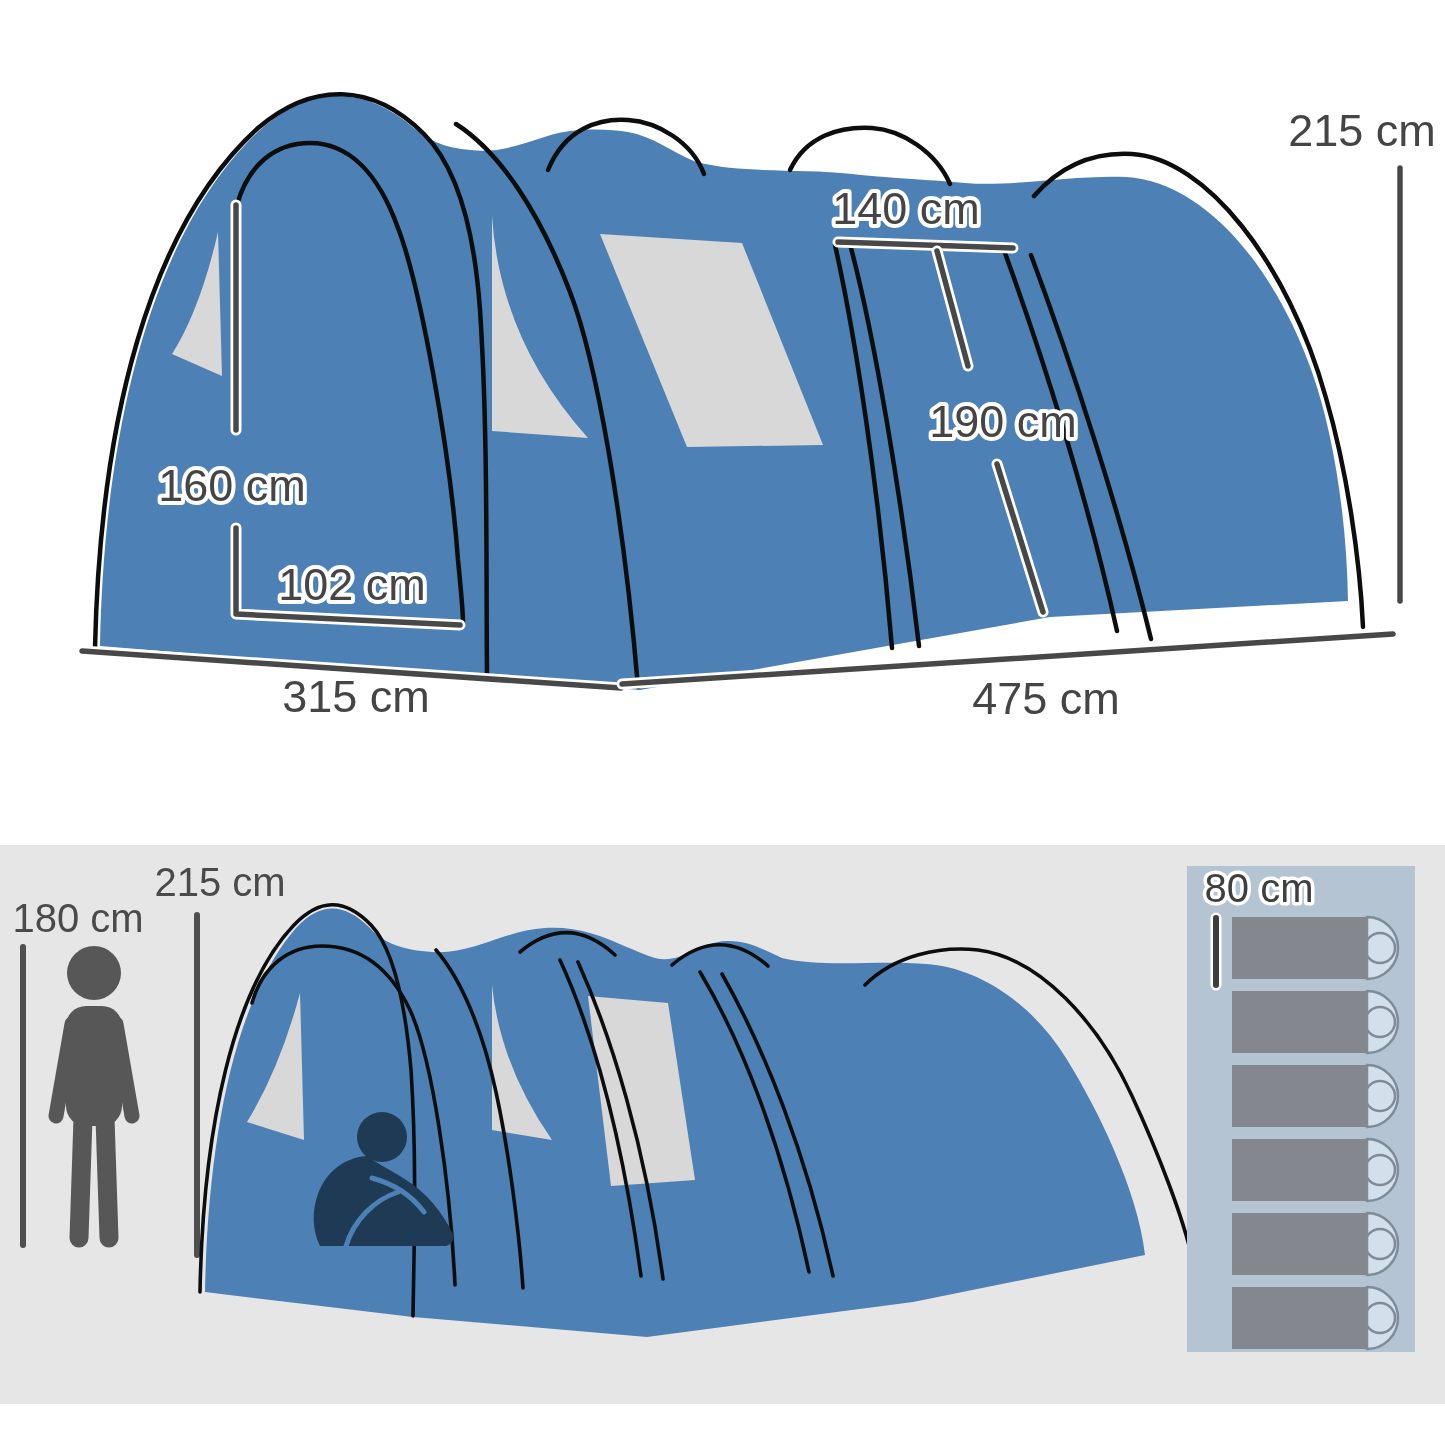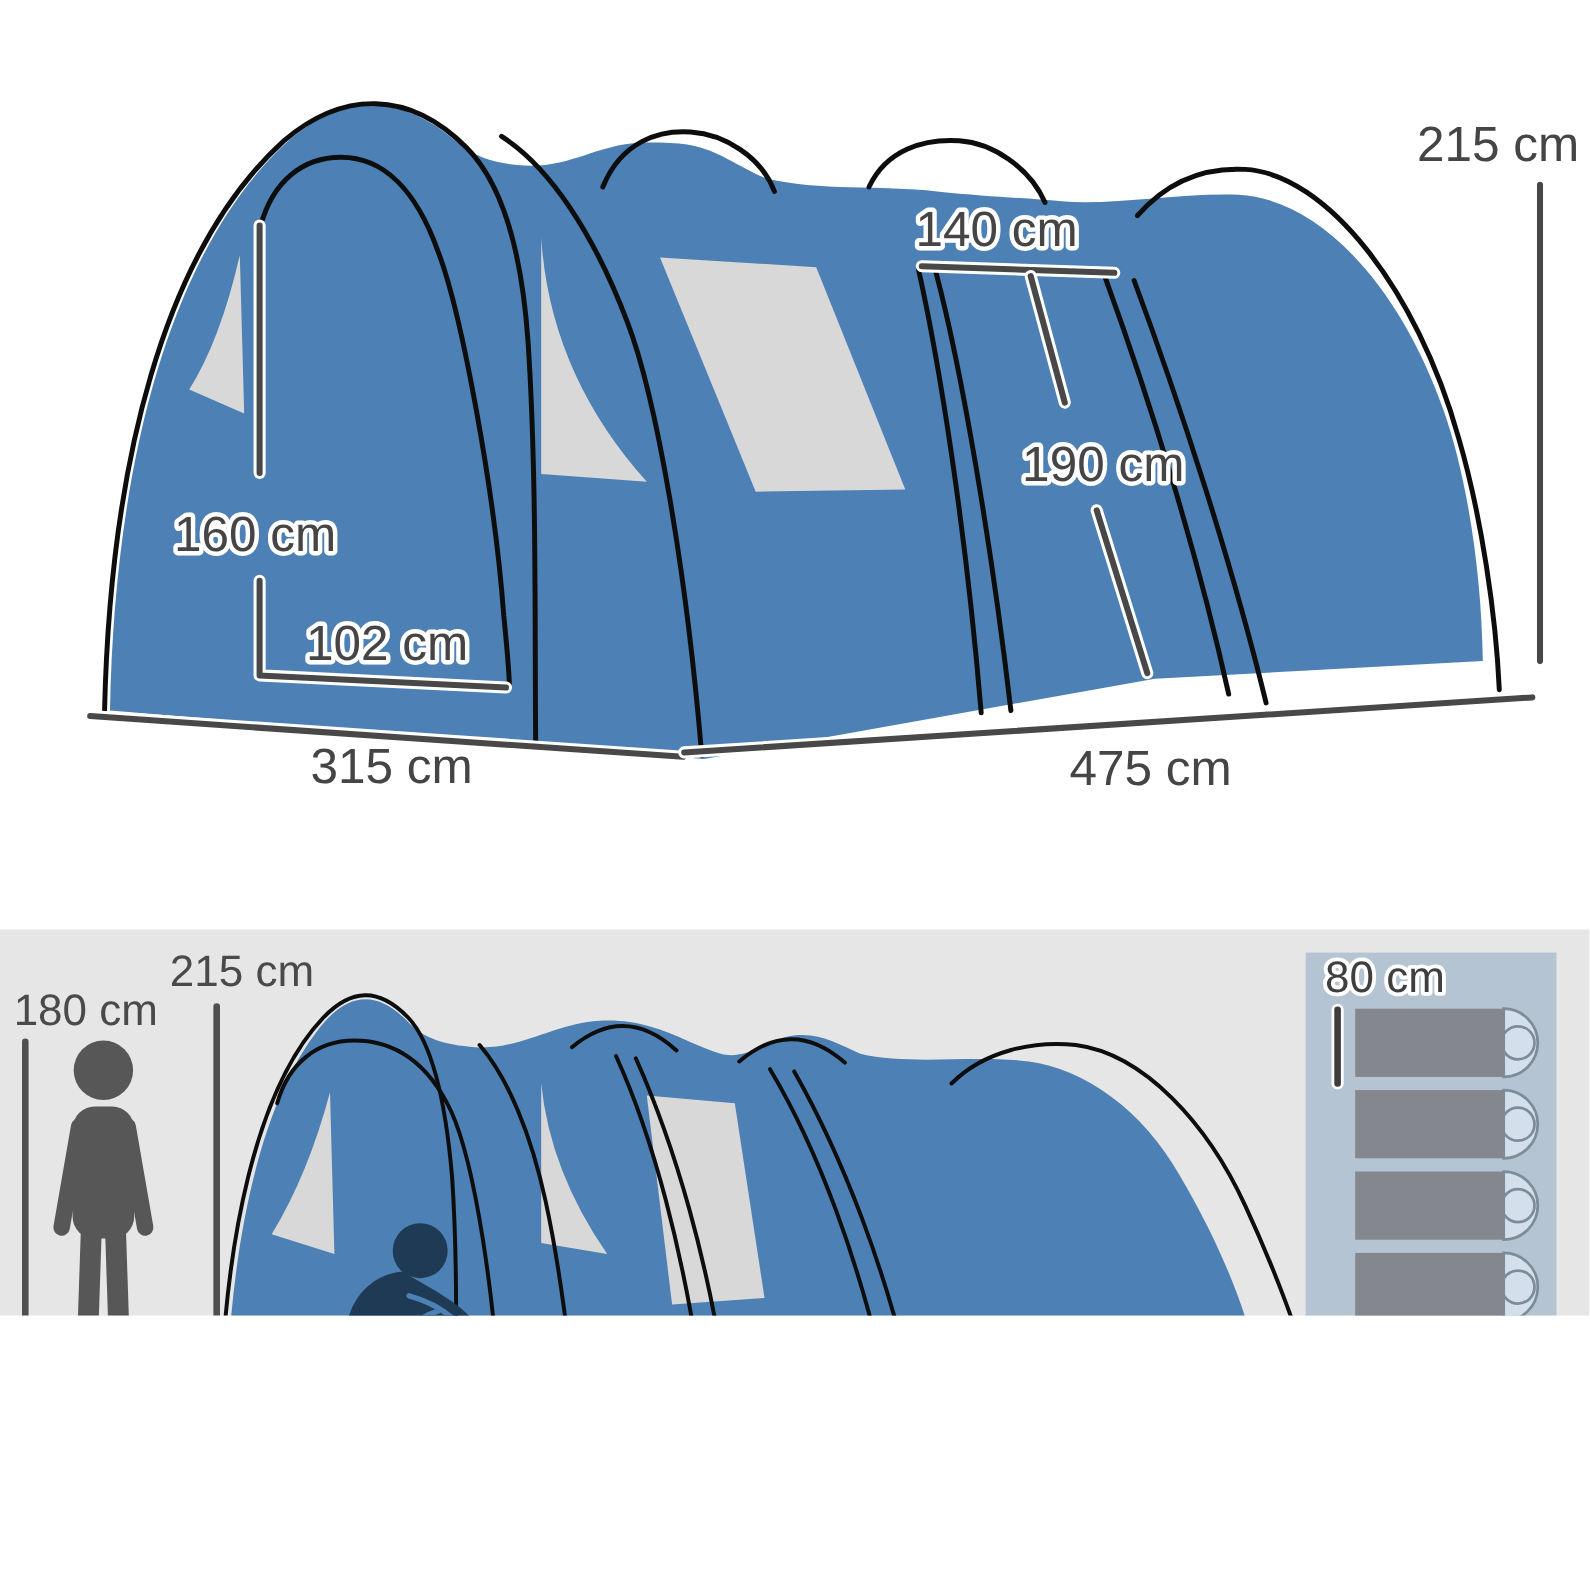--- a/index.html
+++ b/index.html
@@ -1,16 +1,16 @@
 <!DOCTYPE html>
 <html><head>
 <meta charset="utf-8">
 <style>
   html,body{margin:0;padding:0;background:#fff;}
-  .canvas{position:relative;width:1445px;height:1196px;overflow:hidden;font-family:"Liberation Sans",sans-serif;text-align:right;}
+  .canvas{position:relative;width:1445px;height:1404px;overflow:hidden;font-family:"Liberation Sans",sans-serif;text-align:right;}
   svg{display:block;}
   .pole{fill:none;stroke:#0d0d0d;stroke-width:4.5;stroke-linecap:round;}
   .pole-sm{fill:none;stroke:#0d0d0d;stroke-width:3.6;stroke-linecap:round;}
   .dimc{fill:none;stroke:#ffffff;stroke-width:11;stroke-linecap:round;stroke-linejoin:round;}
   .dim{fill:none;stroke:#484848;stroke-width:5.5;stroke-linecap:round;stroke-linejoin:round;}
   .dim-plain{fill:none;stroke:#4f4f4f;stroke-width:6;stroke-linecap:round;}
   .lbl{font-size:45px;fill:#454545;stroke:#ffffff;stroke-width:8px;paint-order:stroke;stroke-linejoin:round;text-anchor:middle;font-family:"Liberation Sans",sans-serif;}
   .lbl-plain{font-size:40px;fill:#4a4a4a;text-anchor:middle;font-family:"Liberation Sans",sans-serif;}
   .lbl-halo{font-size:40px;fill:#3f3f3f;stroke:#ffffff;stroke-width:7px;paint-order:stroke;stroke-linejoin:round;text-anchor:middle;font-family:"Liberation Sans",sans-serif;}
 </style>

